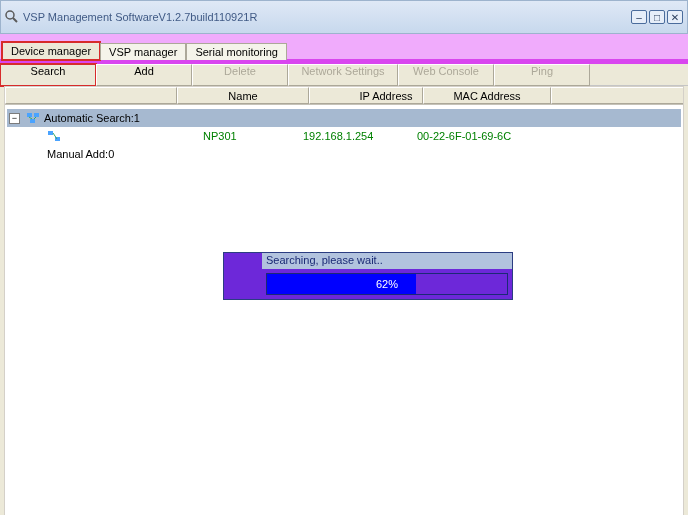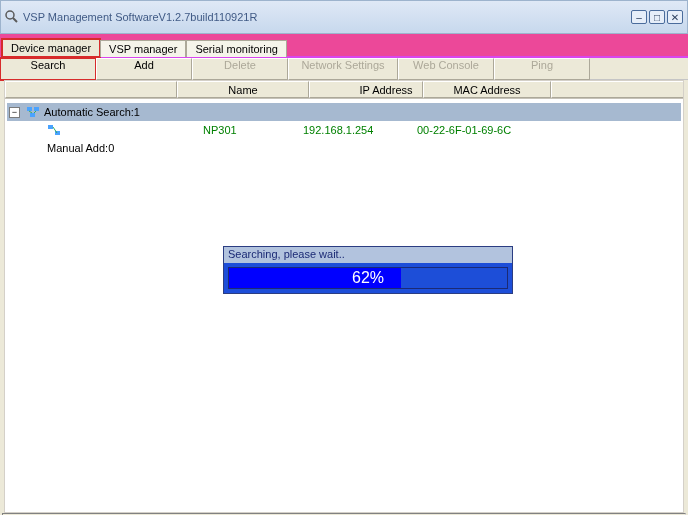--- a/index.html
+++ b/index.html
@@ -3,21 +3,21 @@
   <meta charset="utf-8">
   <style>
     * { box-sizing: border-box; margin: 0; padding: 0; font-family: Tahoma, Arial, sans-serif; font-size: 11px; }
     body { background: #ece9d8; width: 688px; height: 515px; overflow: hidden; }
 
     .title-bar { height: 22px; background: linear-gradient(#dfe8f6, #c7d8ed); display: flex; align-items: center; padding: 16px 4px; border: 1px solid #9db3cd; }
     .title-bar .app-icon { width: 14px; height: 14px; margin-right: 4px; }
     .title-bar .title { color: #405a85; flex: 1; }
     .win-btn { width: 16px; height: 14px; border: 1px solid #4a6c9c; border-radius: 2px; margin-left: 2px; background: #e6eef9; display: flex; align-items: center; justify-content: center; cursor: pointer; color:#2a3d5c; font-size:10px;}
 
-    .tab-strip { height: 24px; display: flex; align-items: flex-end; padding: 0 2px; background: #ec4899; border-bottom: 2px solid #d946ef; }
+    .tab-strip { height: 30px; display: flex; align-items: flex-end; padding: 0 2px; background: #f0abfc; border-bottom: 5px solid #d946ef; }
     .tab { border: 1px solid #aca899; border-bottom: none; padding: 2px 8px; margin-right: 0px; background: #f5f4ea; cursor: default; position: relative; top: 1px; }
     .tab.active { background: #ece9d8; border-bottom: 1px solid #ece9d8; }
     .tab.highlighted { outline: 2px solid #d72b2b; outline-offset: -1px; }
 
     .toolbar { height: 22px; display: flex; background: #ece9d8; border-bottom: 1px solid #c5c5c5;}
     .tool-btn { flex: 0 0 auto; width: 96px; height: 22px; border: 1px solid #fff; border-right-color:#aca899; border-bottom-color:#aca899; display:flex; align-items:flex-start; justify-content:center; color:#aca899; background:#ece9d8; cursor:default;}
     .tool-btn.enabled { color: #000; }
     .tool-btn.highlighted { outline: 2px solid #d72b2b; outline-offset: -1px; }
 
     .content { position: relative; height: 433px; border: 1px solid #d4d0c8; margin: 0 4px; background: #fff; }
@@ -35,26 +35,26 @@
     .exp-box { width:11px; height:11px; border:1px solid #7b7b7b; background:#fff; margin:0 6px 0 2px; display:flex; align-items:center; justify-content:center; font-size:9px; line-height:9px; cursor:pointer;}
     .group-icon { width:14px; height:12px; margin-right:4px; }
     .device-row { height:18px; display:flex; align-items:center; color:#008000;}
     .device-row .spacer { width:40px; }
     .device-row .dev-icon { width:14px; height:12px; margin-right:110px; }
     .device-row .dname { width:132px;padding-left:32px; }
     .device-row .dip { width:114px; }
     .device-row .dmac { width:140px; }
     .manual-row { height:18px; display:flex; align-items:center; padding-left:40px; color:#000;}
 
-    .progress-dialog { position:absolute; left:218px; top:165px; width:290px; border:1px solid #2b3d82; background:#1d4ed8;}
+    .progress-dialog { position:absolute; left:218px; top:165px; width:290px; border:1px solid #2b3d82; background:#6d28d9;padding-left:38px;}
     .progress-title { height:16px; background:#b2c3de; color:#1b2a75; padding:1px 4px;}
     .progress-body { padding:4px;}
     .progress-bar { height:22px; border:1px solid #1b2a75; display:flex; position:relative;}
     .progress-fill { background:#0000ff; height:100%; }
-    .progress-text { position:absolute; left:0; top:0; width:100%; height:100%; display:flex; align-items:center; justify-content:center; color:#fff; font-size:16px;}
+    .progress-text { position:absolute; left:0; top:0; width:100%; height:100%; display:flex; align-items:center; justify-content:center; color:#fff; font-size:11px;}
 
     .status-bar { height:18px; background:#ece9d8; border-top:1px solid #fff; margin:0 2px; border:1px inset #d5d5d5;}
   </style>
 </head>
 <body>
 
 <div class="title-bar">
   <span class="app-icon">
     <svg width="14" height="14" viewBox="0 0 14 14">
         <circle cx="5" cy="5" r="4" fill="none" stroke="#5a5a5a" stroke-width="1.5"></circle>

